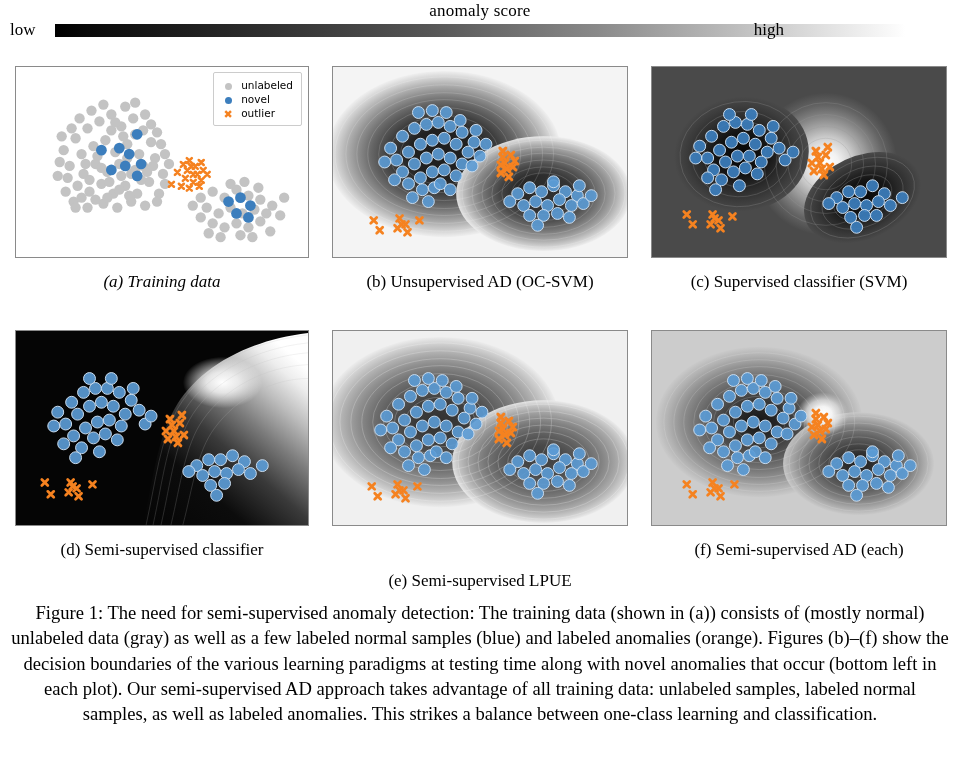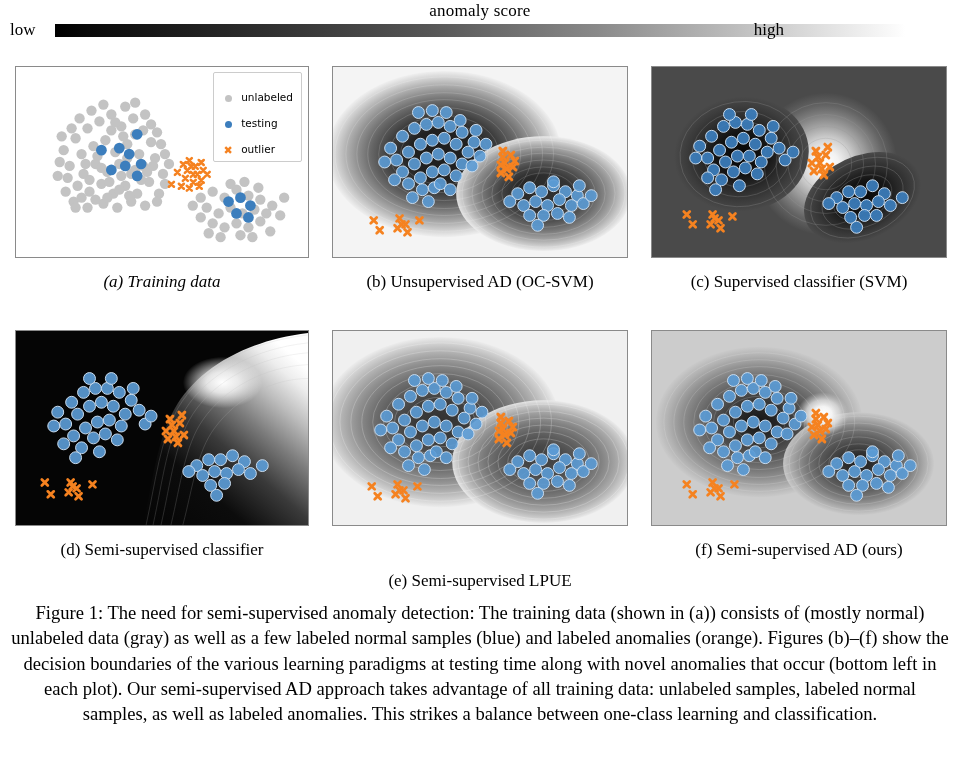--- a/index.html
+++ b/index.html
@@ -23,21 +23,21 @@
   
   .panel{position:absolute;box-sizing:border-box;border:1.5px solid #8a8a8a;overflow:hidden;}
   .panel svg{display:block;width:100%;height:100%;}
   .subcap{position:absolute;text-align:center;font-size:17px;white-space:nowrap;}
   
   .legend-box{
     position:absolute;right:6px;top:5px;background:#fff;border:1px solid #cccccc;
     border-radius:2px;padding:5px 8px 5px 6px;
     font-family:"DejaVu Sans","Liberation Sans",sans-serif;font-size:10.5px;line-height:14px;
   }
-  .legend-row{display:flex;align-items:center;height:14px;margin-top:12px;}
+  .legend-row{display:flex;align-items:center;height:14px;}
   .legend-marker{width:16px;text-align:center;margin-right:5px;display:inline-block;}
   .dot{display:inline-block;width:7px;height:7px;border-radius:50%;vertical-align:middle;}
   .xmark{display:inline-block;font-size:11px;font-weight:bold;line-height:11px;vertical-align:middle;}
   
   #caption{
     position:absolute;left:10px;top:600px;width:940px;
     font-size:18.6px;line-height:25.3px;text-align:center;
   }
 </style>
 </head>
@@ -199,21 +199,21 @@
         <path d="M182,118 l5,5 M187,118 l-5,5"></path>
     </g>
   </svg>
   <div class="legend-box">
     <div class="legend-row">
       <span class="legend-marker"><span class="dot" style="background:#c3c3c3"></span></span>
       <span>unlabeled</span>
     </div>
     <div class="legend-row">
       <span class="legend-marker"><span class="dot" style="background:#3c7ebd"></span></span>
-      <span>testing</span>
+      <span>novel</span>
     </div>
     <div class="legend-row">
       <span class="legend-marker"><span class="xmark" style="color:#f58220">✖</span></span>
       <span>outlier</span>
     </div>
   </div>
 </div>
 <div class="subcap" style="left:15px;top:272px;width:294px;font-style:italic;">(a)  Training data</div>
 
 <div class="panel" style="left:332px;top:66px;width:296px;height:192px;background:#f4f4f4;">
@@ -835,15 +835,15 @@
         <path d="M38,162 l6,6 M44,162 l-6,6"></path>
       <path d="M58,150 l6,6 M64,150 l-6,6"></path>
         <path d="M64,156 l6,6 M70,156 l-6,6"></path>
       <path d="M56,160 l6,6 M62,160 l-6,6"></path>
         <path d="M66,164 l6,6 M72,164 l-6,6"></path>
       <path d="M60,156 l6,6 M66,156 l-6,6"></path>
         <path d="M80,152 l6,6 M86,152 l-6,6"></path>
     </g>
   </svg>
 </div>
-<div class="subcap" style="left:651px;top:540px;width:296px;">(f)  Semi-supervised AD (ours)</div>
+<div class="subcap" style="left:651px;top:540px;width:296px;">(f)  Semi-supervised AD (each)</div>
 
 <div id="caption">Figure 1: The need for semi-supervised anomaly detection: The training data (shown in (a)) consists of (mostly normal) unlabeled data (gray) as well as a few labeled normal samples (blue) and labeled anomalies (orange). Figures (b)–(f) show the decision boundaries of the various learning paradigms at testing time along with novel anomalies that occur (bottom left in each plot). Our semi-supervised AD approach takes advantage of all training data: unlabeled samples, labeled normal samples, as well as labeled anomalies. This strikes a balance between one-class learning and classification.</div>
 
 </body></html>

